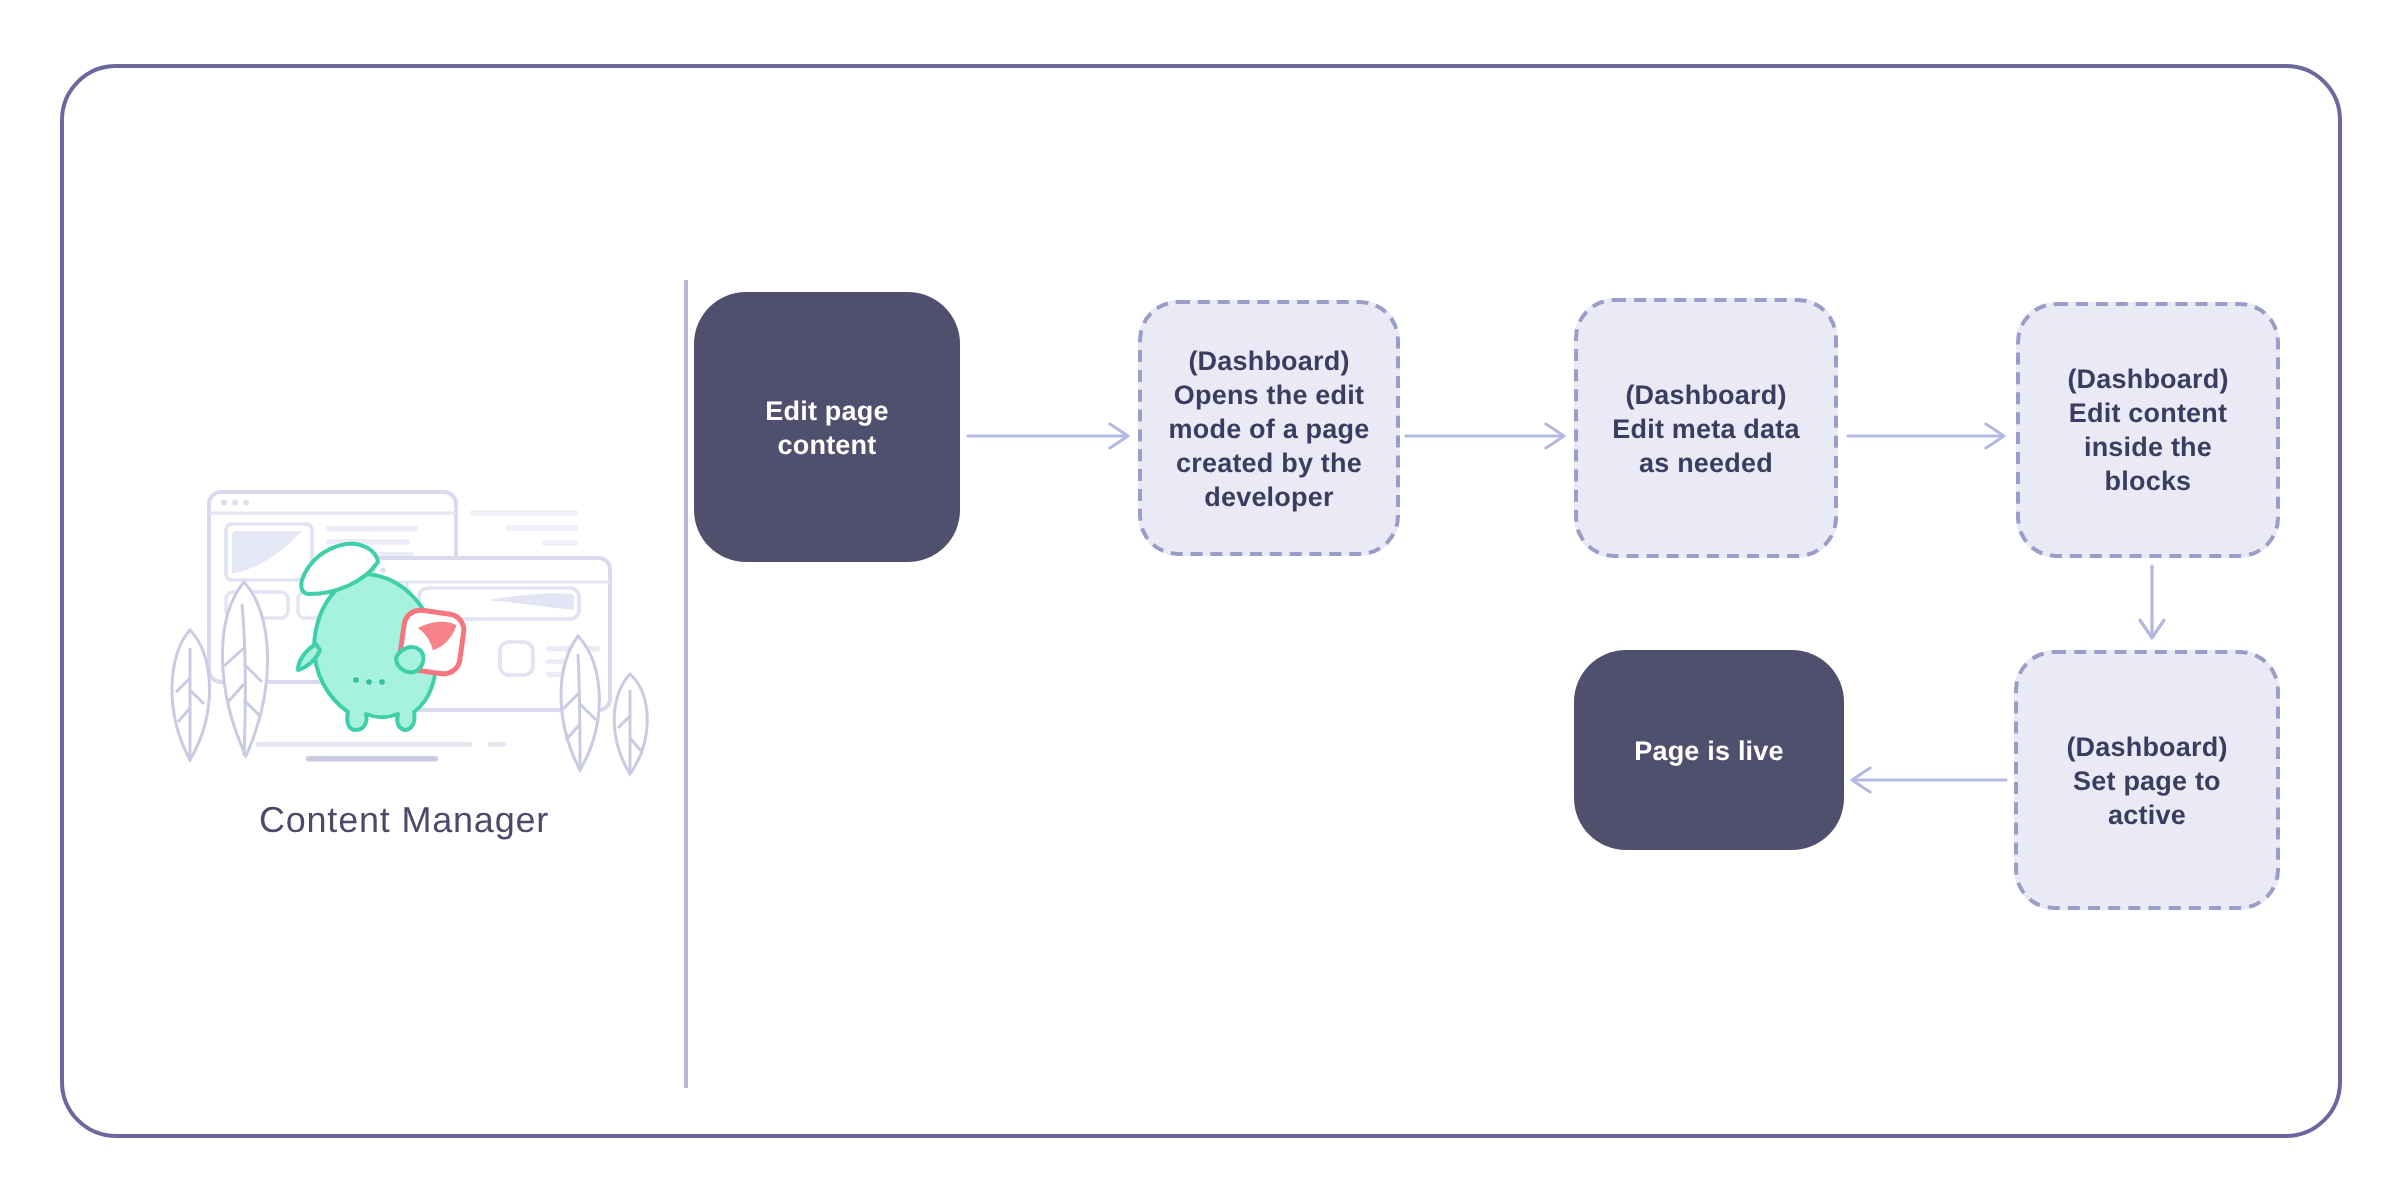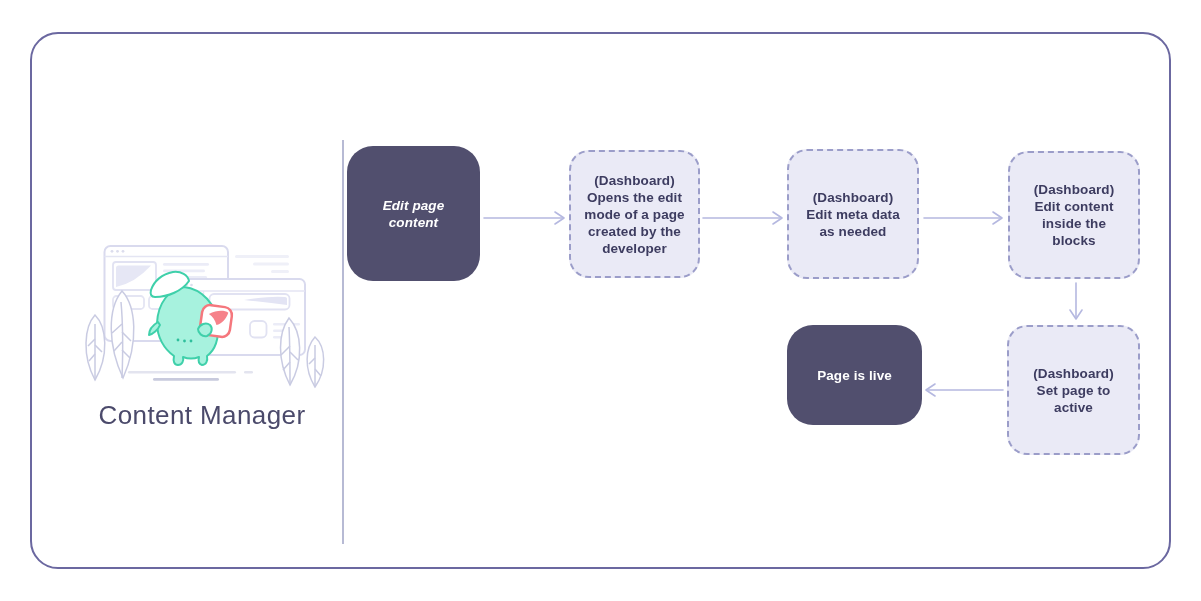--- a/index.html
+++ b/index.html
@@ -27,21 +27,21 @@
   .illustration {
     position: absolute;
     left: 42px; top: 206px;
     width: 266px; height: 150px;
   }
   .brand-title {
     position: absolute;
     left: 35px; top: 366px;
     width: 270px;
     text-align: center;
-    font-size: 26px;
+    font-size: 18px;
     font-weight: 500;
     letter-spacing: 0.4px;
     color: #4b4a6b;
   }
   .node {
     position: absolute;
     display: flex;
     align-items: center;
     justify-content: center;
     text-align: center;
@@ -58,21 +58,21 @@
     border-radius: 20px;
     color: #3d3c60;
   }
   .node-label {
     white-space: pre-line;
     font-size: 13.5px;
     font-weight: 600;
     line-height: 1.26;
     letter-spacing: 0.1px;
   }
-  #n1 { left: 347px; top: 146px; width: 133px; height: 135px; font-style: italic; }
+  #n1 { left: 347px; top: 146px; width: 133px; height: 135px; }
   #n2 { left: 569px; top: 150px; width: 131px; height: 128px; }
   #n3 { left: 787px; top: 149px; width: 132px; height: 130px; }
   #n4 { left: 1008px; top: 151px; width: 132px; height: 128px; }
   #n5 { left: 787px; top: 325px; width: 135px; height: 100px; }
   #n6 { left: 1007px; top: 325px; width: 133px; height: 130px; }
   .arrows {
     position: absolute;
     left: 0; top: 0;
     width: 1201px; height: 601px;
     pointer-events: none;

